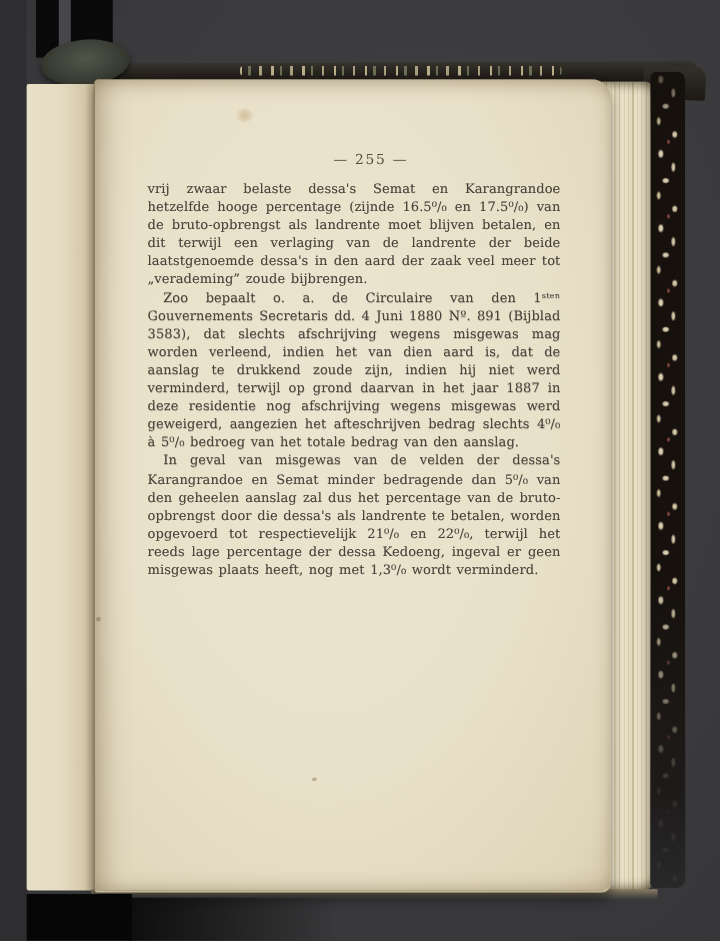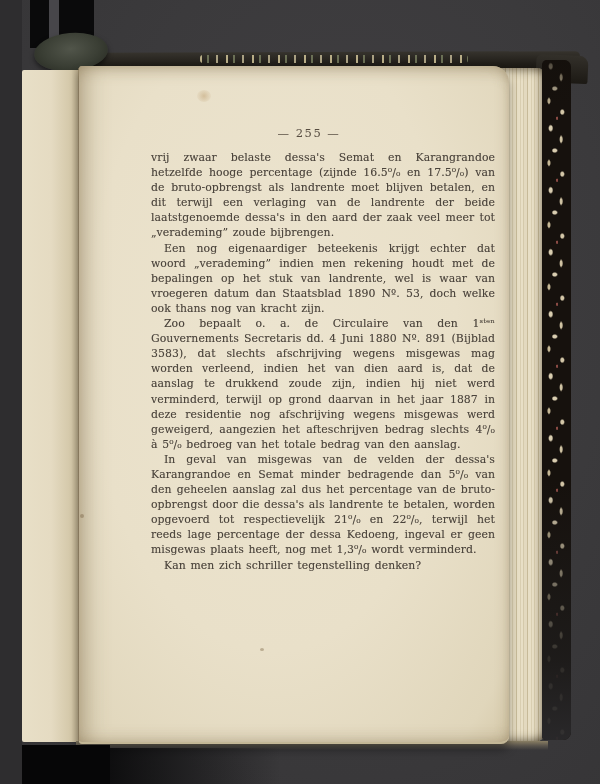--- a/index.html
+++ b/index.html
@@ -92,21 +92,21 @@
       inset 0 16px 16px -14px rgba(120,100,65,.45),
       inset 0 -12px 16px -12px rgba(120,100,65,.35),
       inset -10px 0 14px -10px rgba(120,100,65,.35),
       0 6px 10px rgba(0,0,0,.35);
   }
   .page-number {
     position:absolute; left:58px; top:60px; width:344px;
     text-align:center; font-size:11.5px; letter-spacing:1.5px; color:#564c40;
   }
   .text-block {
-    position:absolute; left:72px; top:84px; width:344px;
+    position:absolute; left:44px; top:84px; width:344px;
     font-size:10.8px; line-height:15.1px; color:#4a433b;
     text-align:justify; letter-spacing:.1px; word-spacing:1.1px;
     text-shadow:.2px .2px .5px rgba(74,67,59,.35);
   }
   .text-block p { margin:0; }
   .text-block p.p-indent { text-indent:13px; }
   .stain {
     position:absolute; left:118px; top:24px; width:14px; height:12px; border-radius:50%;
     background:radial-gradient(circle, rgba(178,140,86,.40) 0%, rgba(178,140,86,.12) 60%, rgba(178,140,86,0) 100%);
   }
@@ -141,23 +141,21 @@
   <div class="page-stack"></div>
   <div class="marble"></div>
 
   <div class="main-page">
     <div class="stain"></div>
     <div class="speck-a"></div>
     <div class="speck-b"></div>
     <div class="page-number">— 255 —</div>
     <div class="text-block">
       <p>vrij zwaar belaste dessa's Semat en Karangrandoe hetzelfde hooge percentage (zijnde 16.5⁰/₀ en 17.5⁰/₀) van de bruto-opbrengst als landrente moet blijven betalen, en dit terwijl een verlaging van de landrente der beide laatstgenoemde dessa's in den aard der zaak veel meer tot „verademing” zoude bijbrengen.</p>
-      <p class="p-indent">Een nog eigenaardiger beteekenis krijgt echter dat woord „verademing” indien men rekening houdt met de bepalingen op het stuk van landrente, wel is waar van vroegeren datum dan Staatsblad 1890 Nº. 53, doch welke ook thans nog van kracht zijn.</p>
       <p class="p-indent">Zoo bepaalt o. a. de Circulaire van den 1ˢᵗᵉⁿ Gouvernements Secretaris dd. 4 Juni 1880 Nº. 891 (Bijblad 3583), dat slechts afschrijving wegens misgewas mag worden verleend, indien het van dien aard is, dat de aanslag te drukkend zoude zijn, indien hij niet werd verminderd, terwijl op grond daarvan in het jaar 1887 in deze residentie nog afschrijving wegens misgewas werd geweigerd, aangezien het afteschrijven bedrag slechts 4⁰/₀ à 5⁰/₀ bedroeg van het totale bedrag van den aanslag.</p>
       <p class="p-indent">In geval van misgewas van de velden der dessa's Karangrandoe en Semat minder bedragende dan 5⁰/₀ van den geheelen aanslag zal dus het percentage van de bruto-opbrengst door die dessa's als landrente te betalen, worden opgevoerd tot respectievelijk 21⁰/₀ en 22⁰/₀, terwijl het reeds lage percentage der dessa Kedoeng, ingeval er geen misgewas plaats heeft, nog met 1,3⁰/₀ wordt verminderd.</p>
-      <p class="p-indent">Kan men zich schriller tegenstelling denken?</p>
     </div>
   </div>
 
   <div class="page-bottom-shadow"></div>
   <div class="bottom-black"></div>
   <div class="bottom-shade"></div>
 </div>
 
 </body></html>

